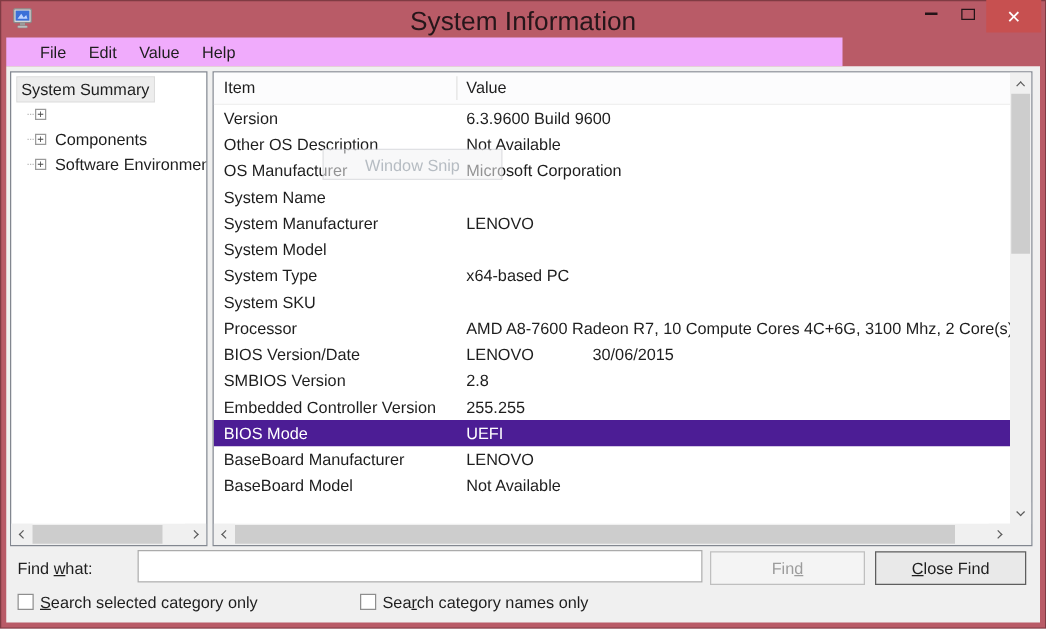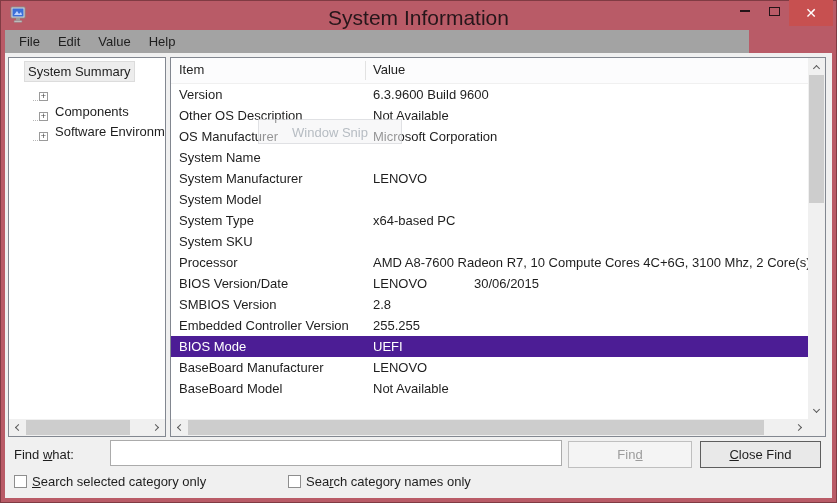--- a/index.html
+++ b/index.html
@@ -16,32 +16,32 @@
                font-size:21px; color:#26161a; }
   .ctrl { position:absolute; top:0; height:22px; display:flex; align-items:center; justify-content:center; cursor:default; }
   .ctrl-min { right:78px; width:29px; }
   .ctrl-max { right:48px; width:29px; }
   .ctrl-close { right:4px; top:0; width:44px; height:26px; background:#c75050; color:#fff;
                 font-size:14px; }
   .glyph-min { width:10px; height:0; border-top:2px solid #241418; display:inline-block; }
   .glyph-max { width:11px; height:9px; border:1.5px solid #241418; display:inline-block; }
 
   
-  .menubar { position:absolute; left:5px; top:30px; width:744px; height:23px; background:#a3a3a3;
-             display:flex; align-items:center; padding-left:5px; }
+  .menubar { position:absolute; left:5px; top:30px; width:669px; height:23px; background:#f0abfc;
+             display:flex; align-items:center; padding-left:18px; }
   .menu-item { padding:2px 9px; }
 
   
   .contentbg { position:absolute; left:5px; top:53px; width:827px; height:445px; background:#f0f0f0; }
 
   
   .tree-panel { position:absolute; left:8px; top:57px; width:158px; height:380px;
                 background:#fff; border:1px solid #828790; overflow:hidden; }
   .tree-items { position:absolute; left:0; top:0; right:0; bottom:17px; overflow:hidden; padding-top:3px; }
-  .tree-row { height:20px; line-height:19px; white-space:nowrap; display:flex; align-items:flex-end;margin-left:11px; }
+  .tree-row { height:20px; line-height:19px; white-space:nowrap; display:flex; align-items:center; }
   .tree-row .lbl { padding:0 3px; }
   .tree-row.selected .lbl { background:#ededed; outline:1px solid #dcdcdc; }
   .tree-row.root { padding-left:5px; }
   .tree-row.child { padding-left:13px; }
   .expander { width:9px; height:9px; border:1px solid #9a9a9a; background:#fff; margin-right:4px;
               font-size:9px; line-height:7px; text-align:center; color:#4a4a4a; flex:0 0 auto; }
   .tconn { width:5px; height:0; border-top:1px dotted #b8b8b8; margin-right:1px; flex:0 0 auto; }
 
   
   .table-panel { position:absolute; left:170px; top:57px; width:656px; height:380px;

